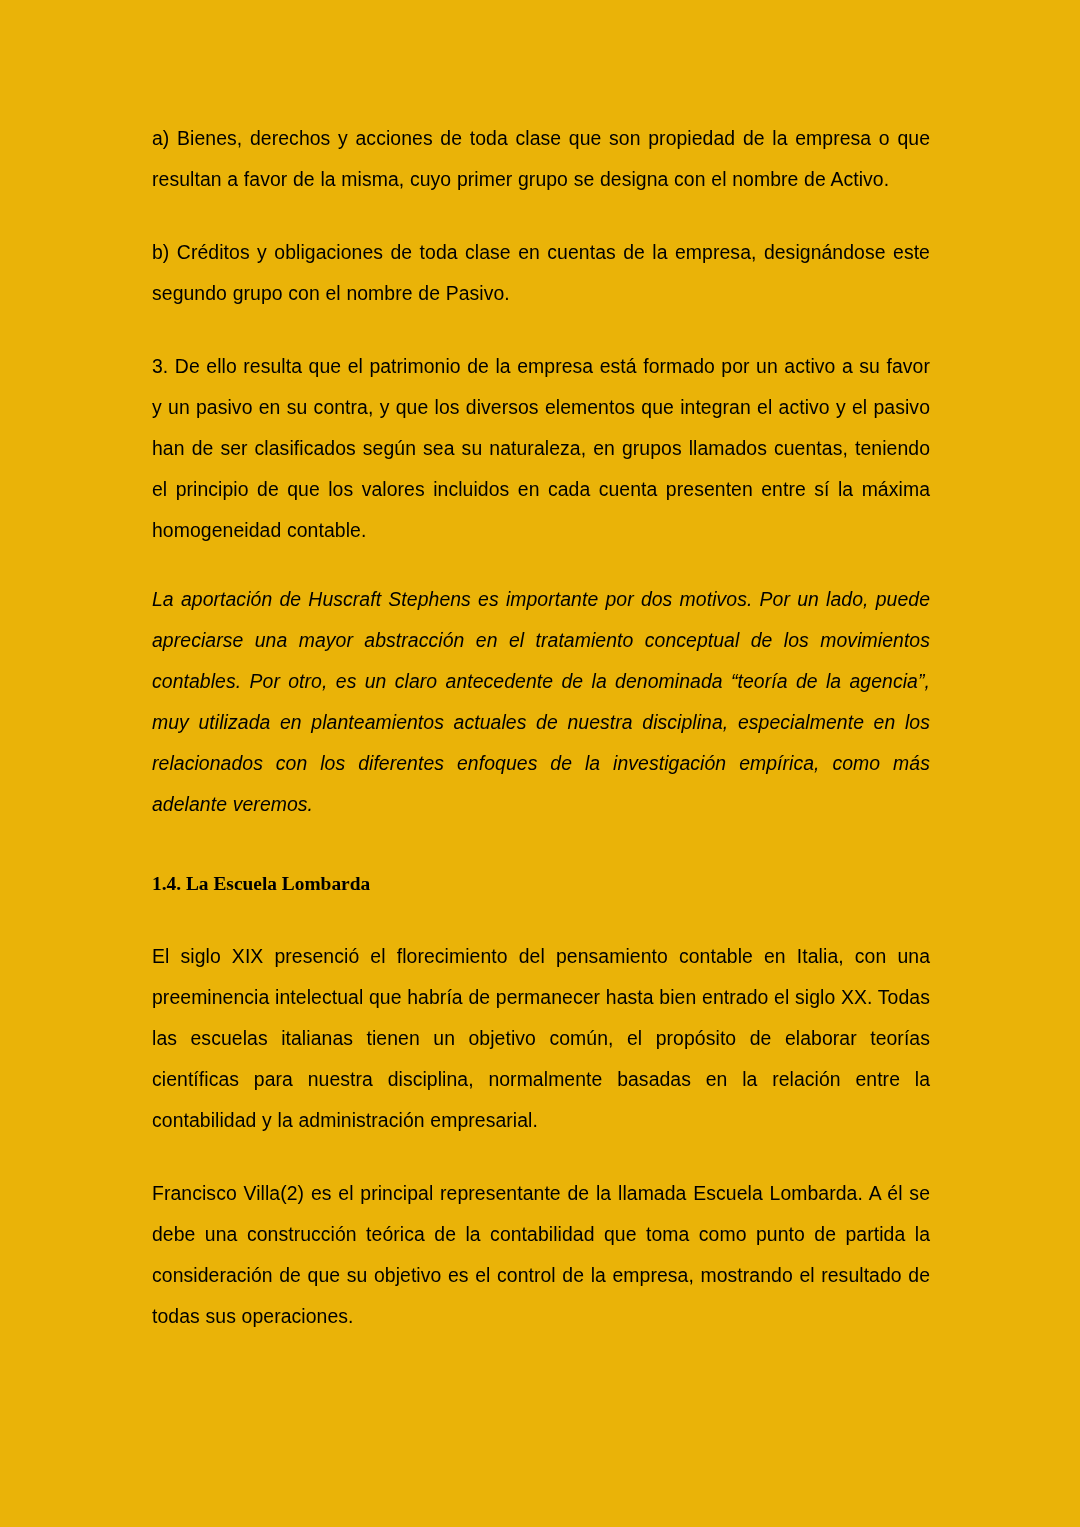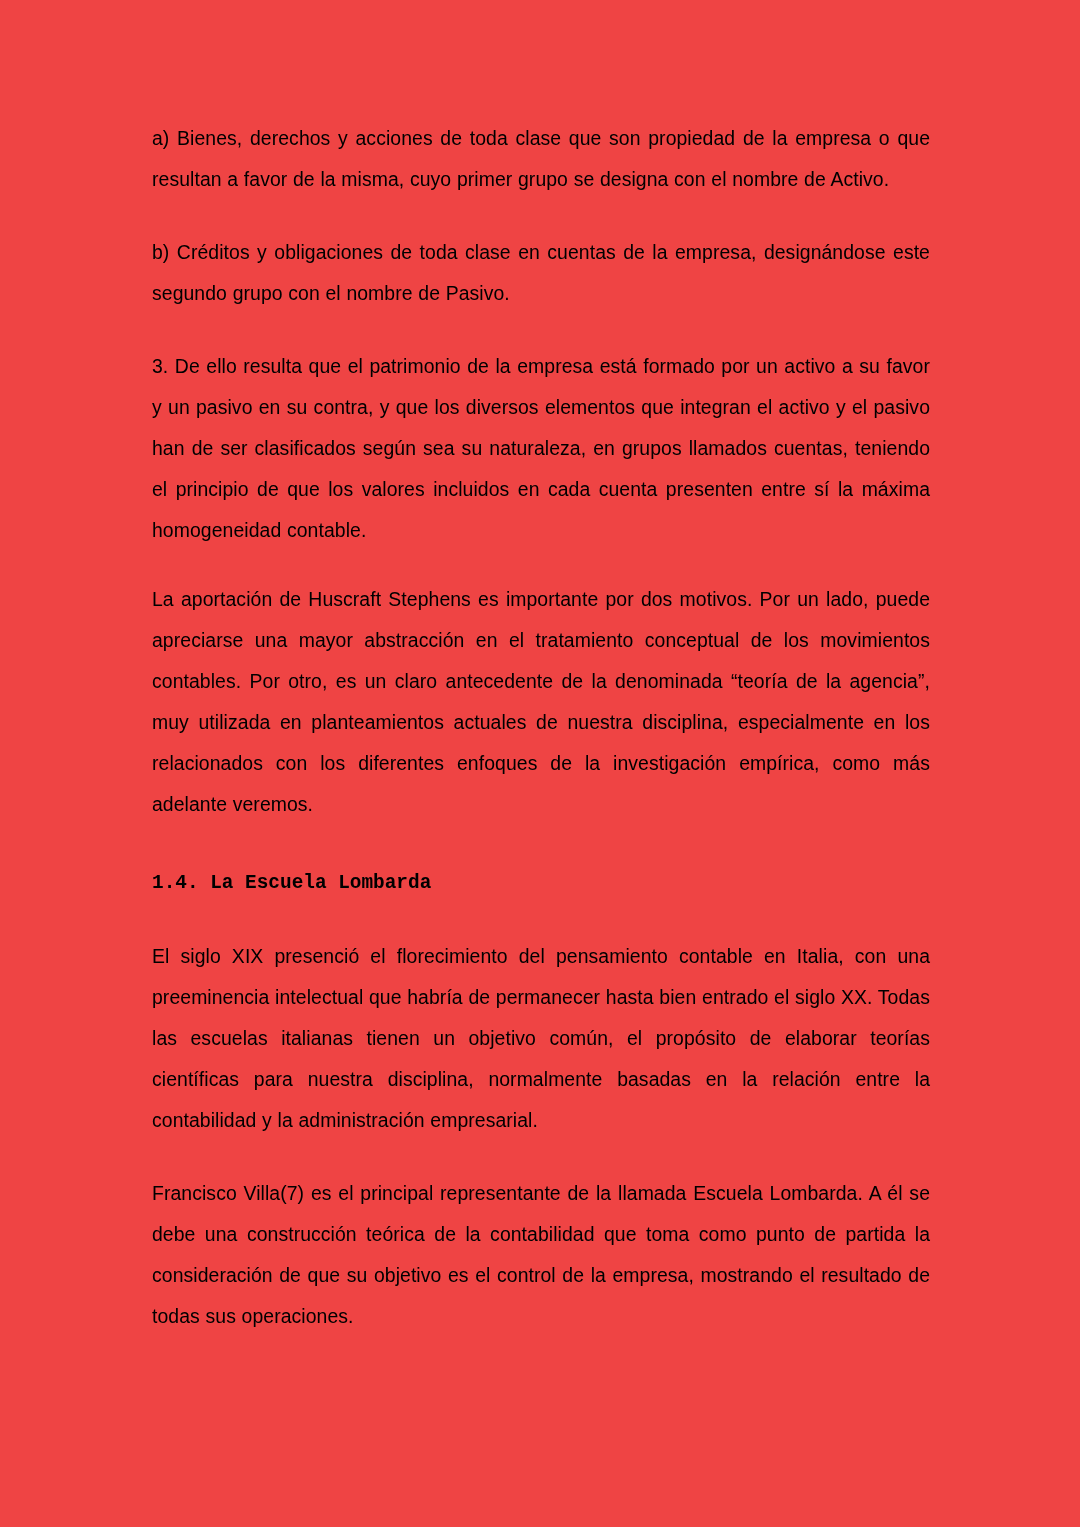--- a/index.html
+++ b/index.html
@@ -5,21 +5,21 @@
 <style>
   html, body {
     margin: 0;
     padding: 0;
     background: #ffffff;
   }
   .page {
     position: relative;
     width: 1080px;
     height: 1527px;
-    background: #ef4444;
+    background: #eab308;
     overflow: hidden;
     box-sizing: border-box;
   }
   .content {
     position: absolute;
     left: 152px;
     top: 118px;
     width: 778px;
   }
   .para {
@@ -32,46 +32,46 @@
     margin: 0 0 30px 0;
     letter-spacing: 0.08px;
     word-spacing: 0.2px;
     -webkit-hyphens: none;
     hyphens: none;
   }
   .para.last-line-left {
     text-align-last: left;
   }
   .heading {
-    font-family: Liberation Mono, monospace;
+    font-family: Liberation Serif, serif;
     font-size: 19.4px;
     line-height: 41px;
     font-weight: bold;
     color: #000000;
     text-align: left;
     margin: 0 0 30px 0;
   }
   .gap-sm { margin-bottom: 28px; }
   .gap-md { margin-bottom: 32px; }
-  .gap-lg { margin-bottom: 38px; }
+  .gap-lg { margin-bottom: 38px; font-style: italic; }
 </style>
 </head>
 <body>
 
 <div class="page">
   <div class="content">
 
     <p class="para last-line-left gap-md">a) Bienes, derechos y acciones de toda clase que son propiedad de la empresa o que resultan a favor de la misma, cuyo primer grupo se designa con el nombre de Activo.</p>
 
     <p class="para last-line-left gap-md">b) Créditos y obligaciones de toda clase en cuentas de la empresa, designándose este segundo grupo con el nombre de Pasivo.</p>
 
     <p class="para last-line-left gap-sm">3. De ello resulta que el patrimonio de la empresa está formado por un activo a su favor y un pasivo en su contra, y que los diversos elementos que integran el activo y el pasivo han de ser clasificados según sea su naturaleza, en grupos llamados cuentas, teniendo el principio de que los valores incluidos en cada cuenta presenten entre sí la máxima homogeneidad contable.</p>
 
     <p class="para last-line-left gap-lg">La aportación de Huscraft Stephens es importante por dos motivos. Por un lado, puede apreciarse una mayor abstracción en el tratamiento conceptual de los movimientos contables. Por otro, es un claro antecedente de la denominada “teoría de la agencia”, muy utilizada en planteamientos actuales de nuestra disciplina, especialmente en los relacionados con los diferentes enfoques de la investigación empírica, como más adelante veremos.</p>
 
     <h2 class="heading gap-md">1.4. La Escuela Lombarda</h2>
 
     <p class="para last-line-left gap-md">El siglo XIX presenció el florecimiento del pensamiento contable en Italia, con una preeminencia intelectual que habría de permanecer hasta bien entrado el siglo XX. Todas las escuelas italianas tienen un objetivo común, el propósito de elaborar teorías científicas para nuestra disciplina, normalmente basadas en la relación entre la contabilidad y la administración empresarial.</p>
 
-    <p class="para last-line-left">Francisco Villa(7) es el principal representante de la llamada Escuela Lombarda. A él se debe una construcción teórica de la contabilidad que toma como punto de partida la consideración de que su objetivo es el control de la empresa, mostrando el resultado de todas sus operaciones.</p>
+    <p class="para last-line-left">Francisco Villa(2) es el principal representante de la llamada Escuela Lombarda. A él se debe una construcción teórica de la contabilidad que toma como punto de partida la consideración de que su objetivo es el control de la empresa, mostrando el resultado de todas sus operaciones.</p>
 
   </div>
 </div>
 
 </body></html>

